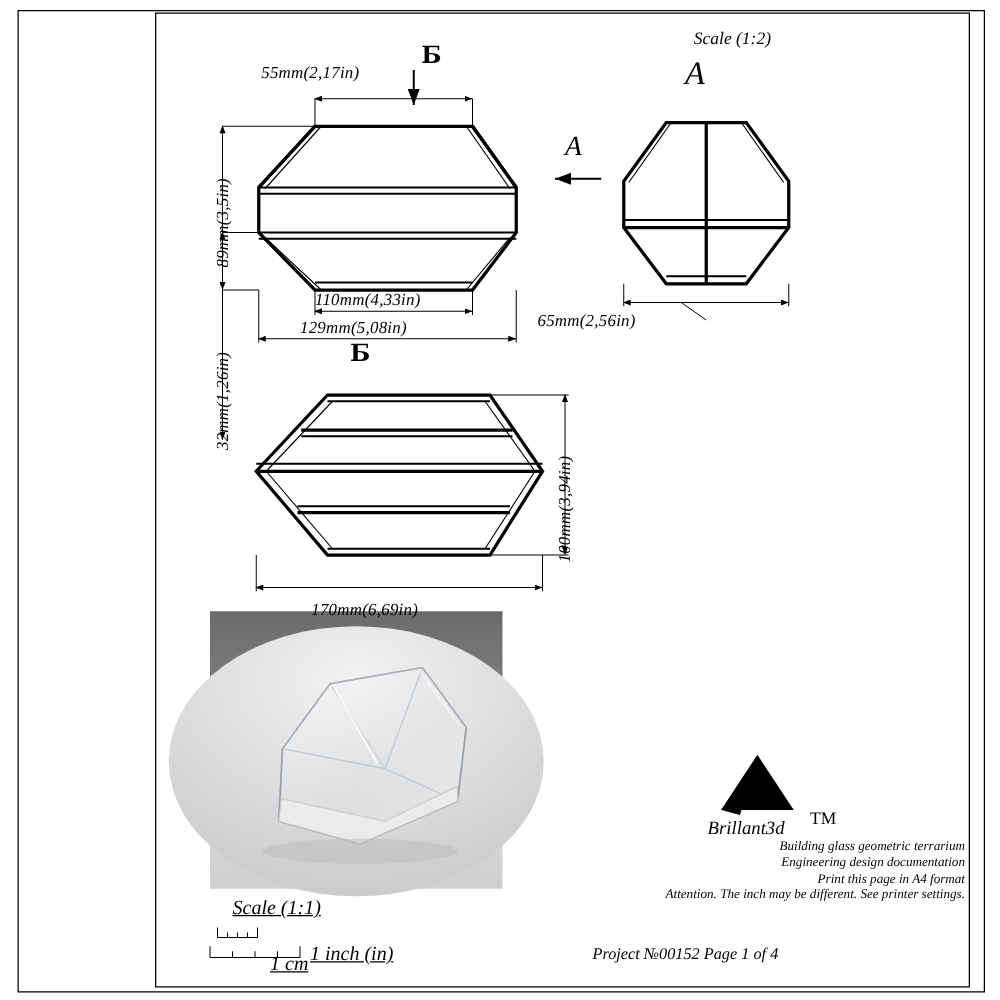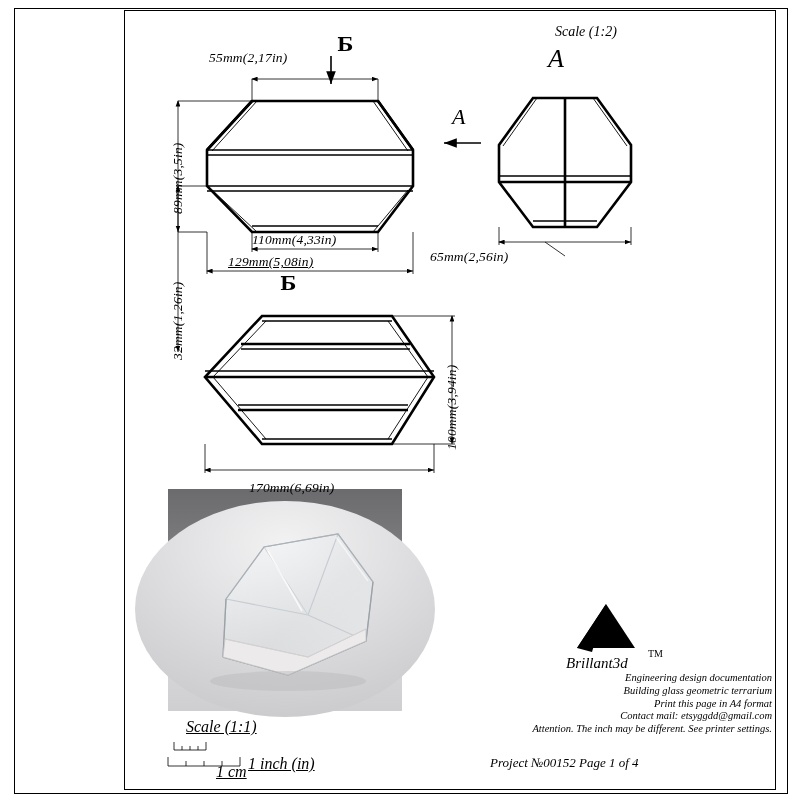--- a/index.html
+++ b/index.html
@@ -16,21 +16,21 @@
   svg{position:absolute;left:0;top:0;width:800px;height:800px;overflow:visible;}
   .ln{stroke:#000;fill:none;}
   .thick{stroke-width:2.6;}
   .med{stroke-width:1.5;}
   .thin{stroke-width:0.9;}
   .dimline{stroke:#000;stroke-width:0.8;fill:none;}
   #photo{position:absolute;left:168px;top:489px;width:234px;height:222px;}
   .cap{position:absolute;font-style:italic;font-size:16px;text-decoration:underline;}
   .blockfooter{position:absolute;right:28px;text-align:right;font-style:italic;font-size:10.5px;line-height:1.22;}
   .proj{position:absolute;font-style:italic;font-size:13px;}
-  .tm{position:absolute;font-size:10px;}
+  .tm{position:absolute;font-size:14px;}
   .brandname{position:absolute;font-style:italic;font-size:15px;}
 </style>
 </head>
 <body>
 
 <div id="sheet">
 
   <div class="frame outer"></div>
   <div class="frame inner"></div>
 
@@ -168,21 +168,21 @@
     </svg>
   </div>
 
   <div class="dim" style="left:209px;top:50px;">55mm(2,17in)</div>
 
   <div class="dim dimv" style="left:170px;top:214px;transform:rotate(-90deg);">89mm(3,5in)</div>
 
   <div class="dim dimv" style="left:170px;top:360px;transform:rotate(-90deg);">32mm(1,26in)</div>
 
   <div class="dim" style="left:252px;top:232px;">110mm(4,33in)</div>
-  <div class="dim" style="left:228px;top:254px;text-decoration:underline;">129mm(5,08in)</div>
+  <div class="dim" style="left:240px;top:254px;">129mm(5,08in)</div>
 
   <div class="sectletter" style="left:337px;top:33px;">Б</div>
   <div class="sectletter" style="left:280px;top:272px;">Б</div>
 
   <div class="bigletter" style="left:452px;top:104px;">А</div>
 
   <div class="lbl" style="left:555px;top:24px;font-size:14px;">Scale (1:2)</div>
   <div class="bigletter" style="left:548px;top:44px;font-size:26px;">А</div>
   <div class="dim" style="left:430px;top:249px;">65mm(2,56in)</div>
 
@@ -190,22 +190,21 @@
   <div class="dim dimv" style="left:444px;top:450px;transform:rotate(-90deg);">100mm(3,94in)</div>
 
   <div class="cap" style="left:186px;top:718px;">Scale (1:1)</div>
   <div class="cap" style="left:216px;top:739px;margin-top:24px;">1 cm</div>
   <div class="cap" style="left:248px;top:755px;">1 inch (in)</div>
 
   <div class="brandname" style="left:566px;top:655px;">Brillant3d</div>
   <div class="tm" style="left:648px;top:648px;">TM</div>
 
   <div class="blockfooter" style="top:672px;width:300px;">
+    <div>Building glass geometric terrarium</div>
     <div>Engineering design documentation</div>
-    <div>Building glass geometric terrarium</div>
     <div>Print this page in A4 format</div>
-    <div>Contact mail: etsyggdd@gmail.com</div>
     <div>Attention. The inch may be different. See printer settings.</div>
   </div>
 
-  <div class="proj" style="left:474px;top:755px;margin-left:16px;">Project №00152 Page 1 of 4</div>
+  <div class="proj" style="left:474px;top:755px;">Project №00152 Page 1 of 4</div>
 
 </div>
 
 </body></html>

